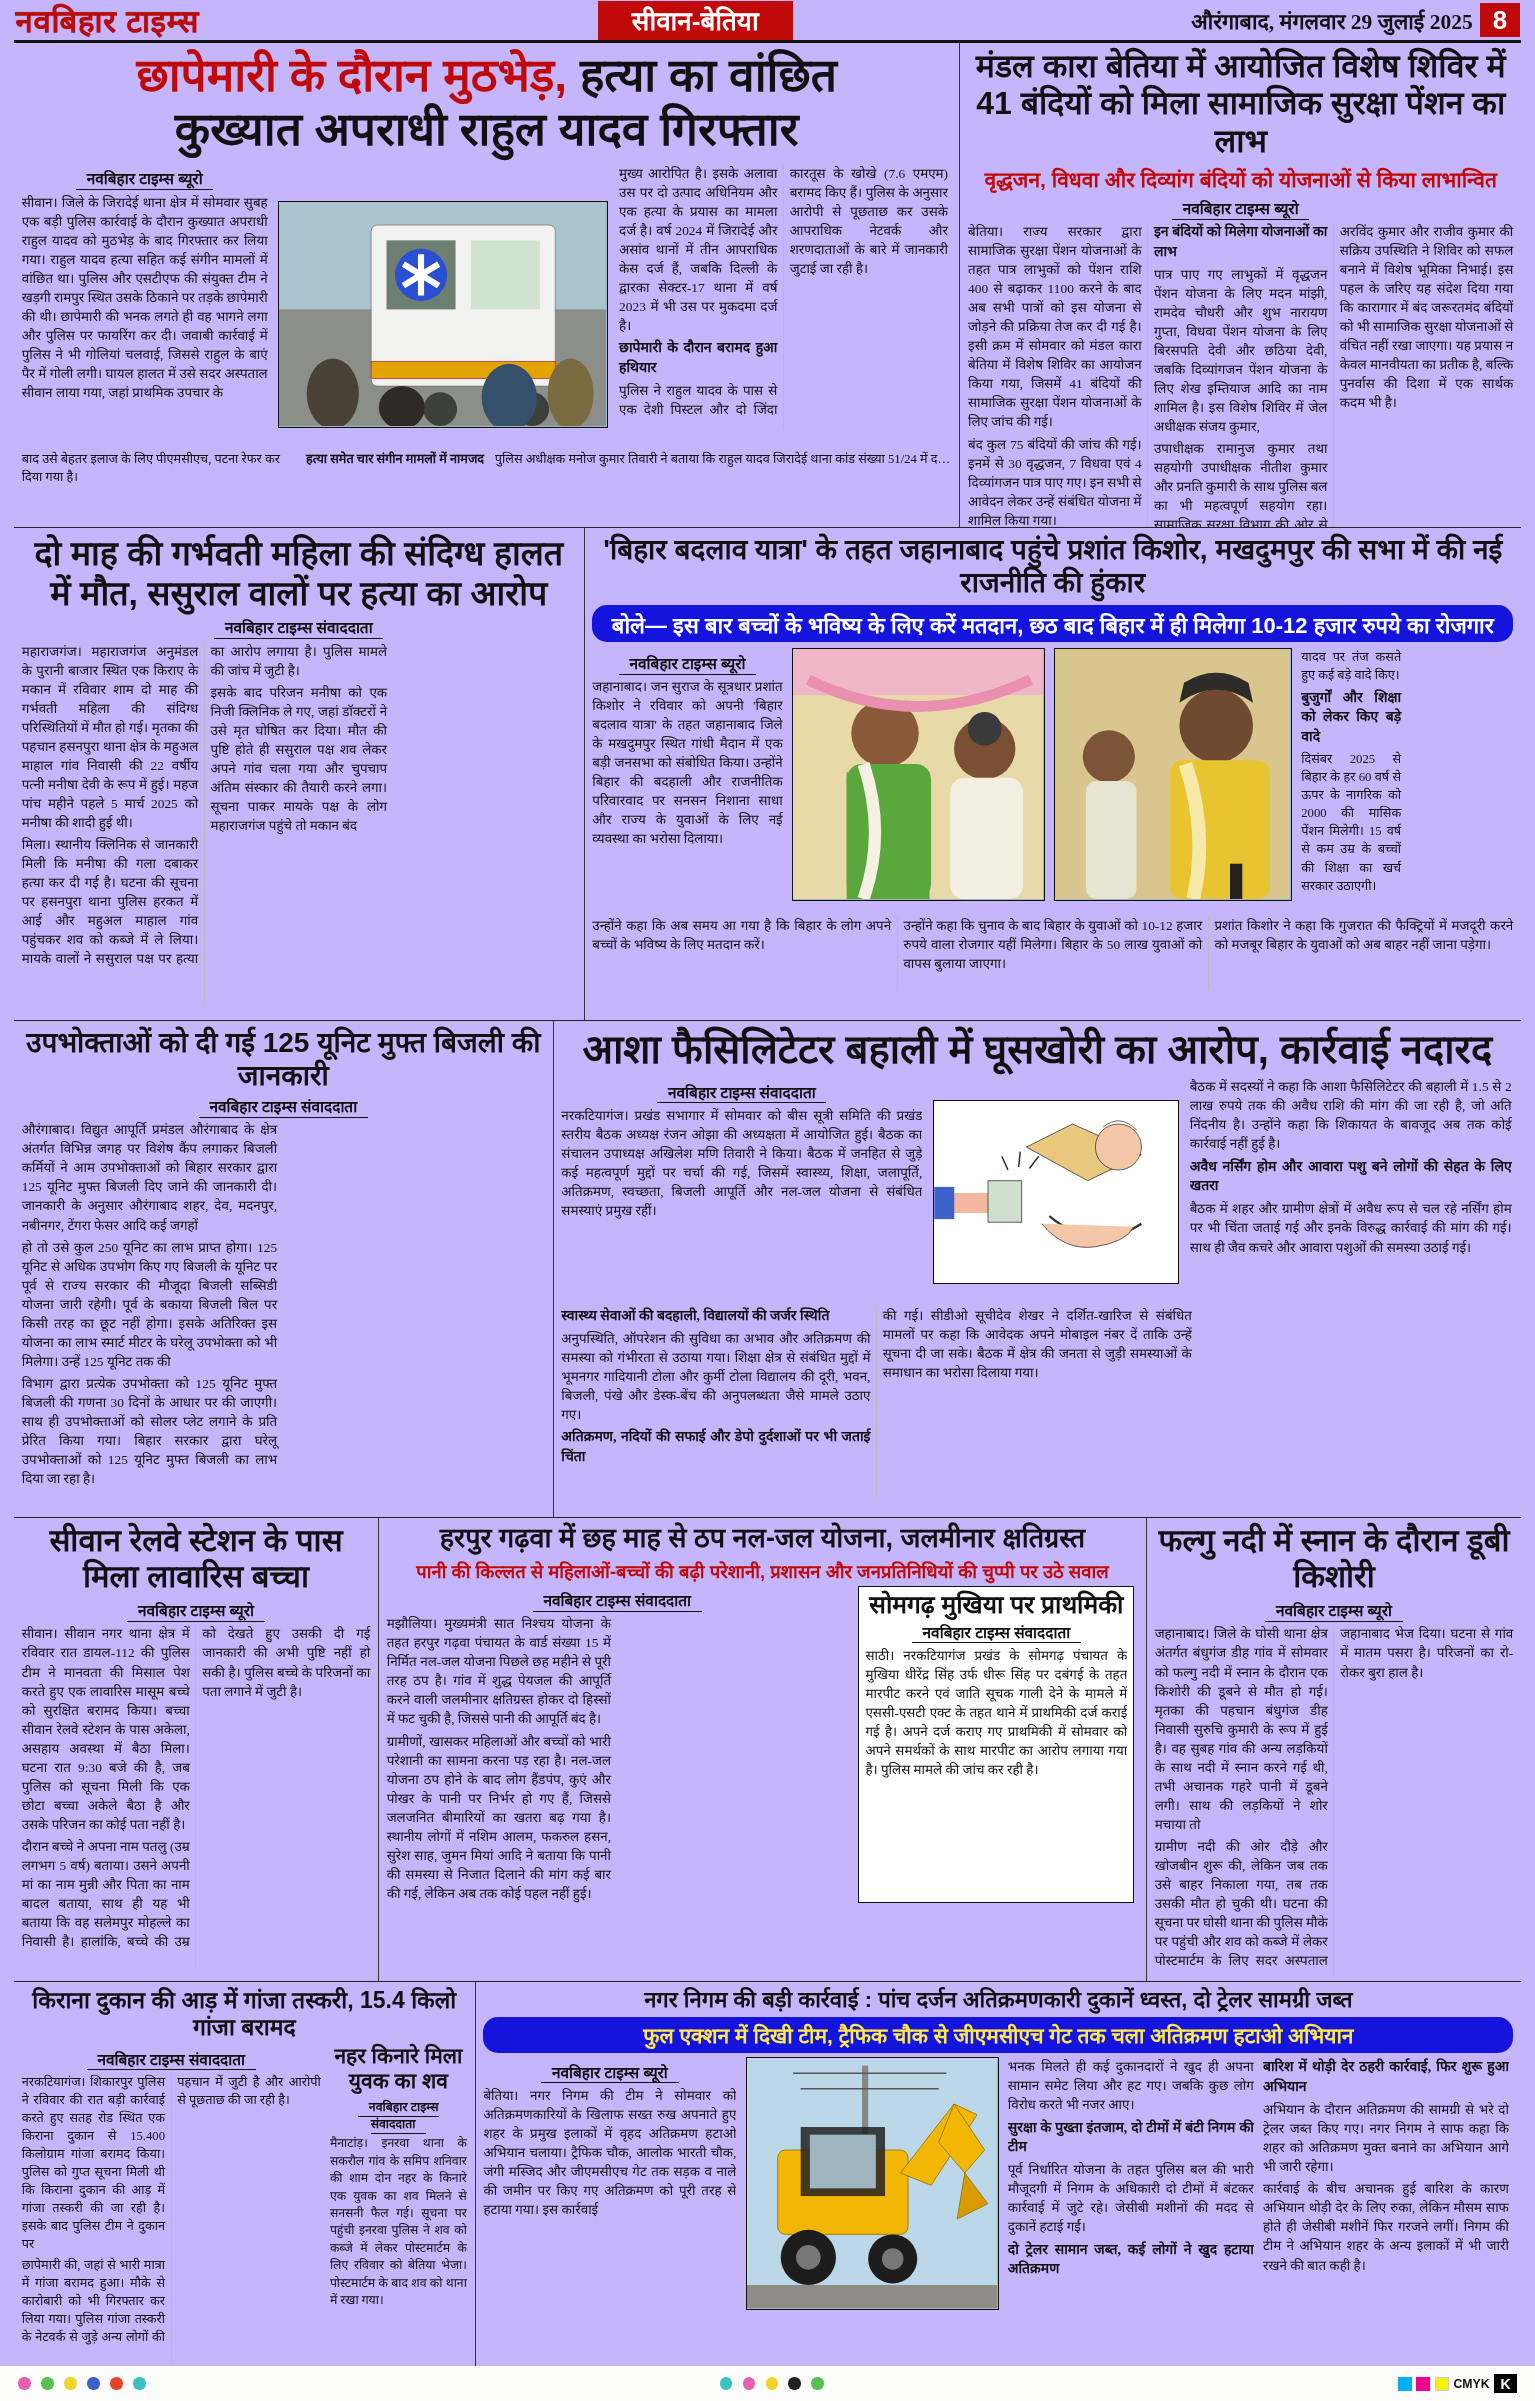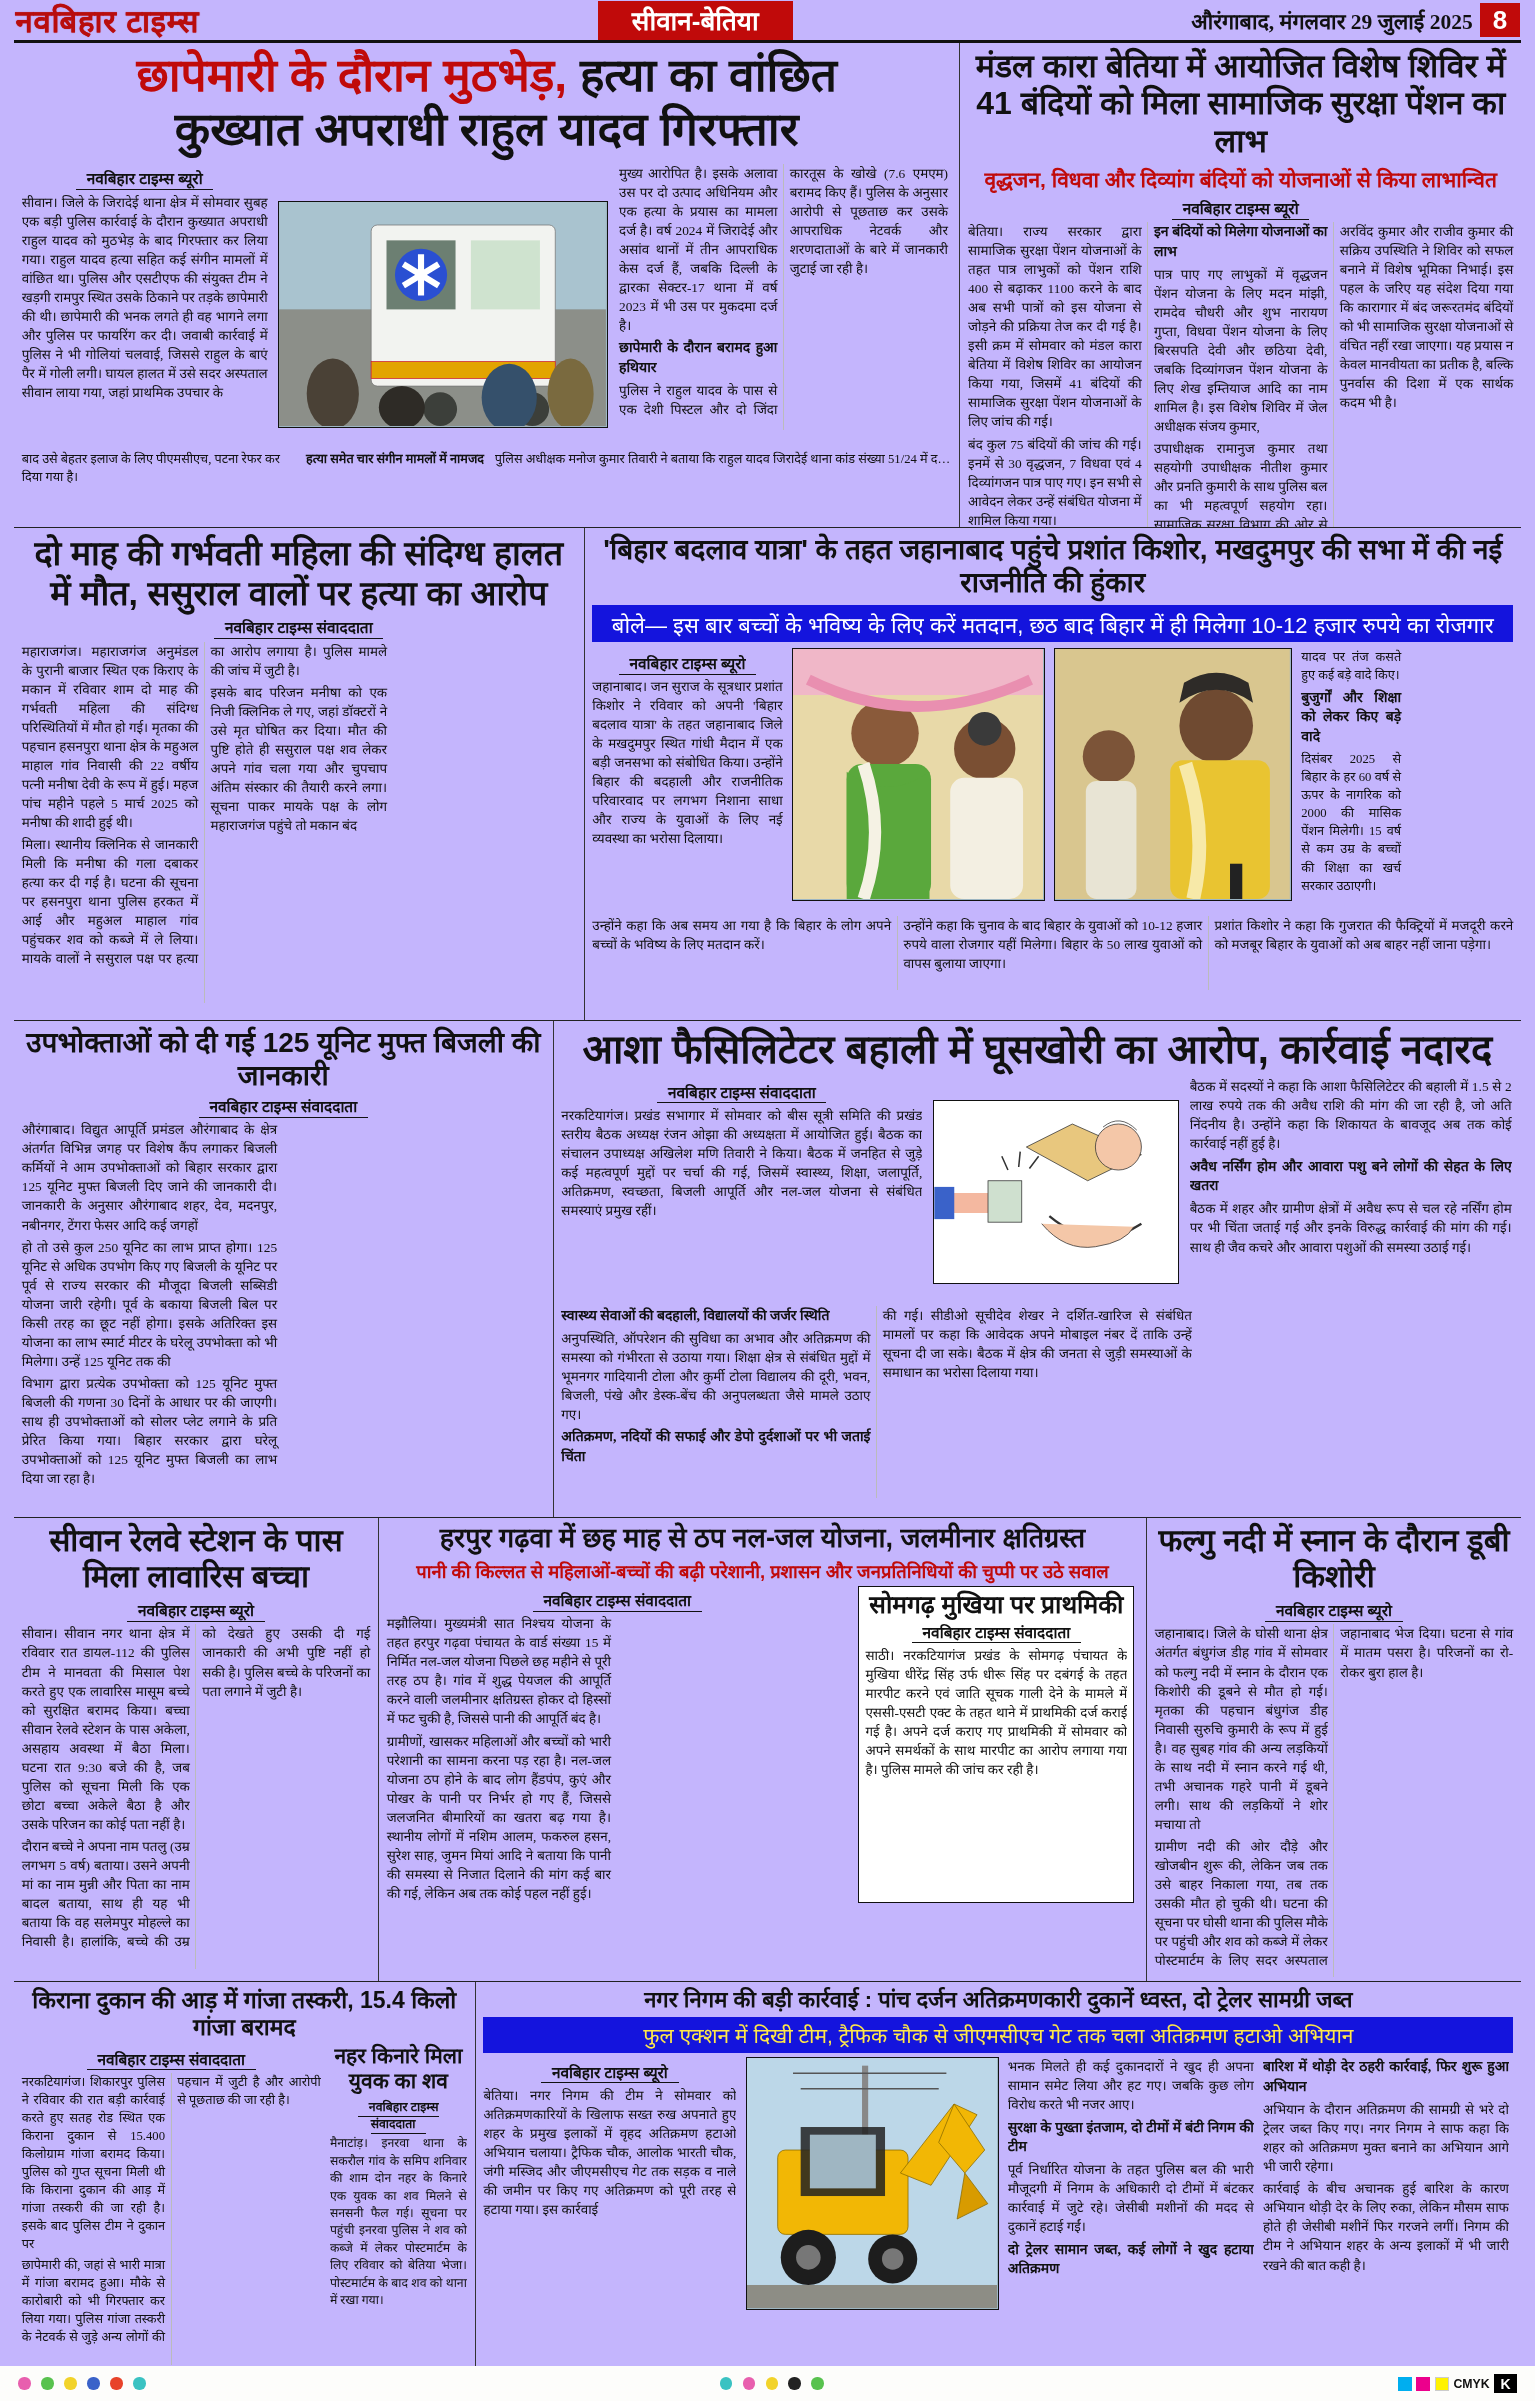--- a/index.html
+++ b/index.html
@@ -28,21 +28,21 @@
   .red { color:#c00a0a; }
   .kicker { font-family:"Liberation Sans",sans-serif; font-weight:bold; text-align:center; color:#c00a0a; }
   .byline { font-family:"Liberation Sans",sans-serif; font-weight:bold; font-size:15.4px; text-align:center; margin:4.6px auto 3.1px; }
   .byline span { border-bottom:1.5px solid #111; padding:0 10.7px 1.5px; }
   .body { font-size:13.4px; line-height:1.42; text-align:justify; }
   .body p { margin-bottom:3.1px; }
   .bold-sub { font-weight:bold; font-size:14px; }
   .cols2 { column-count:2; column-gap:12.3px; column-rule:0.8px solid #bbb; column-fill:auto; }
   .cols3 { column-count:3; column-gap:12.3px; column-rule:0.8px solid #bbb; column-fill:auto; }
   .band { color:#fff; background:#1414dd; font-family:"Liberation Sans",sans-serif;
-          font-weight:normal; text-align:center; padding:3.8px 3.1px; }
+          font-weight:bold; text-align:center; padding:3.8px 3.1px;border-radius:15px; }
   .band.yellowtext { color:#ffe84a; }
   .photo { border:1.5px solid #111; overflow:hidden; background:#9db6c2; position:relative; flex:none; }
   .caption-row { display:flex; gap:10.7px; font-size:12.7px; margin-top:3.1px; }
   .caption-row .cb { font-weight:bold; white-space:nowrap; }
   .boxart { border:1.9px solid #111; padding:3.1px 6.1px; background:#fff; }
 
   
   .footer { position:absolute; left:0; bottom:0; width:1535px; height:35px; padding:6.1px 18.4px;
             display:flex; align-items:center; justify-content:space-between; background:#fdfdfb; }
   .dots { display:flex; gap:10.7px; }
@@ -134,21 +134,21 @@
         <p>इसके बाद परिजन मनीषा को एक निजी क्लिनिक ले गए, जहां डॉक्टरों ने उसे मृत घोषित कर दिया। मौत की पुष्टि होते ही ससुराल पक्ष शव लेकर अपने गांव चला गया और चुपचाप अंतिम संस्कार की तैयारी करने लगा। सूचना पाकर मायके पक्ष के लोग महाराजगंज पहुंचे तो मकान बंद</p>
       </div>
     </div>
 
     <div class="blk vline" style="width:938px;">
       <div class="hl" style="font-size:28px;">'बिहार बदलाव यात्रा' के तहत जहानाबाद पहुंचे प्रशांत किशोर, मखदुमपुर की सभा में की नई राजनीति की हुंकार</div>
       <div class="band" style="font-size:22px; margin:6.1px 0;">बोले— इस बार बच्चों के भविष्य के लिए करें मतदान, छठ बाद बिहार में ही मिलेगा 10-12 हजार रुपये का रोजगार</div>
       <div style="display:flex; gap:9.2px;">
         <div style="width:193px;">
           <div class="byline"><span>नवबिहार टाइम्स ब्यूरो</span></div>
-          <div class="body" style="height:230px; overflow:hidden;">जहानाबाद। जन सुराज के सूत्रधार प्रशांत किशोर ने रविवार को अपनी 'बिहार बदलाव यात्रा' के तहत जहानाबाद जिले के मखदुमपुर स्थित गांधी मैदान में एक बड़ी जनसभा को संबोधित किया। उन्होंने बिहार की बदहाली और राजनीतिक परिवारवाद पर लगभग निशाना साधा और राज्य के युवाओं के लिए नई व्यवस्था का भरोसा दिलाया।</div>
+          <div class="body" style="height:230px; overflow:hidden;">जहानाबाद। जन सुराज के सूत्रधार प्रशांत किशोर ने रविवार को अपनी 'बिहार बदलाव यात्रा' के तहत जहानाबाद जिले के मखदुमपुर स्थित गांधी मैदान में एक बड़ी जनसभा को संबोधित किया। उन्होंने बिहार की बदहाली और राजनीतिक परिवारवाद पर सनसन निशाना साधा और राज्य के युवाओं के लिए नई व्यवस्था का भरोसा दिलाया।</div>
         </div>
         <div class="photo" style="width:253px; height:253px;">
           <svg width="250" height="250" viewBox="0 0 326 326">
             <rect width="326" height="326" fill="#e8d9a8"></rect>
               <rect width="326" height="60" fill="#f0b7c8"></rect>
             <circle cx="120" cy="110" r="44" fill="#8a5a3a"></circle>
               <rect x="70" y="150" width="110" height="176" rx="20" fill="#5aa83c"></rect>
             <path d="M70 160q50 40 108 0v166h-108z" fill="#5aa83c"></path>
               <path d="M92 150q30 90 0 176" stroke="#f5f2e4" stroke-width="16" fill="none"></path>
             <circle cx="250" cy="130" r="40" fill="#7a4f33"></circle>

